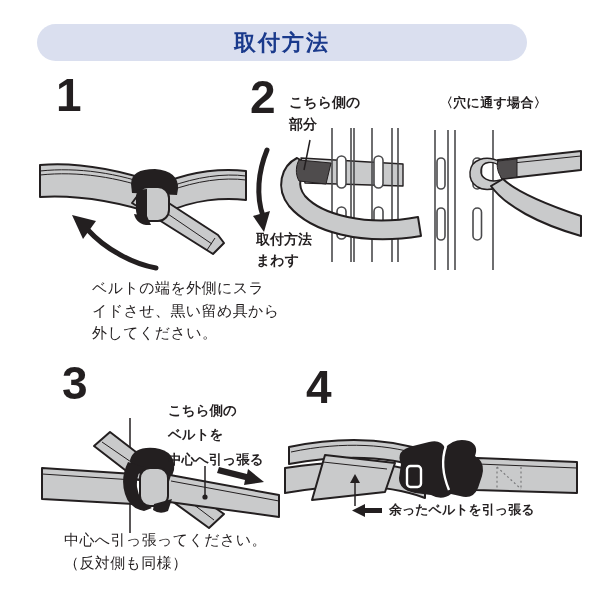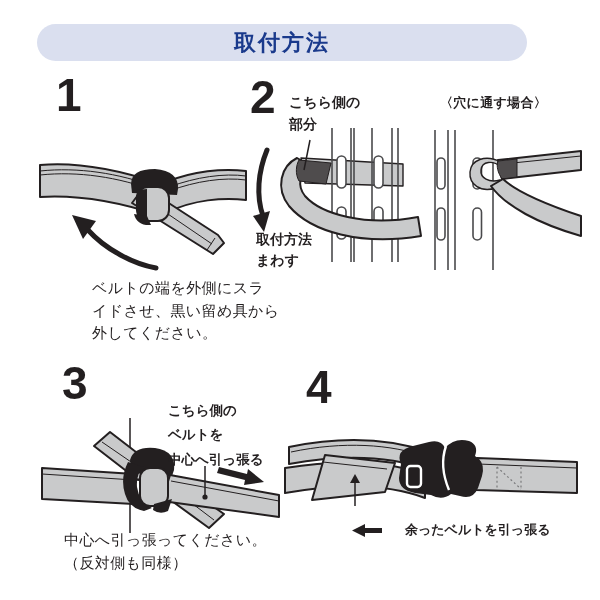--- a/index.html
+++ b/index.html
@@ -17,21 +17,21 @@
     background:var(--header-bg);display:flex;align-items:center;justify-content:center;text-align:center;}
   .header-badge span{font-size:22px;font-weight:bold;letter-spacing:2px;color:var(--header-text);}
 
   .step-number{position:absolute;font-size:46px;font-weight:800;line-height:1;color:var(--ink);letter-spacing:-2px;}
   .caption{position:absolute;font-size:15px;line-height:1.5;letter-spacing:0.4px;white-space:pre-line;color:var(--ink);}
   .ill-label{position:absolute;font-weight:bold;white-space:pre-line;color:var(--ink);z-index:3;}
   .lbl-nonslip{left:289px;top:92px;font-size:14px;line-height:1.55;}
   .lbl-holecase{left:424px;top:94px;font-size:13px;letter-spacing:0.3px;margin-left:16px;}
   .lbl-behind{left:256px;top:229px;font-size:14px;line-height:1.5;}
   .lbl-pullcenter{left:168px;top:399px;font-size:13.5px;line-height:1.8;}
-  .pull-excess-row{position:absolute;left:352px;top:501px;display:flex;align-items:center;gap:23px;z-index:3;margin-top:20px;}
+  .pull-excess-row{position:absolute;left:352px;top:501px;display:flex;align-items:center;gap:7px;z-index:3;}
   .pull-excess-row span{font-weight:bold;font-size:13px;}
 
   .ill{position:absolute;}
 
   
   .belt{fill:var(--belt-gray);stroke:var(--ink);stroke-width:2;stroke-linejoin:round;}
   .belt-thin{fill:var(--belt-gray);stroke:var(--ink);stroke-width:1.4;stroke-linejoin:round;}
   .dark-patch{fill:var(--belt-dark);stroke:var(--ink);stroke-width:1;}
   .ink-fill{fill:var(--ink);stroke:none;}
   .ink-line{stroke:var(--ink);fill:none;}

